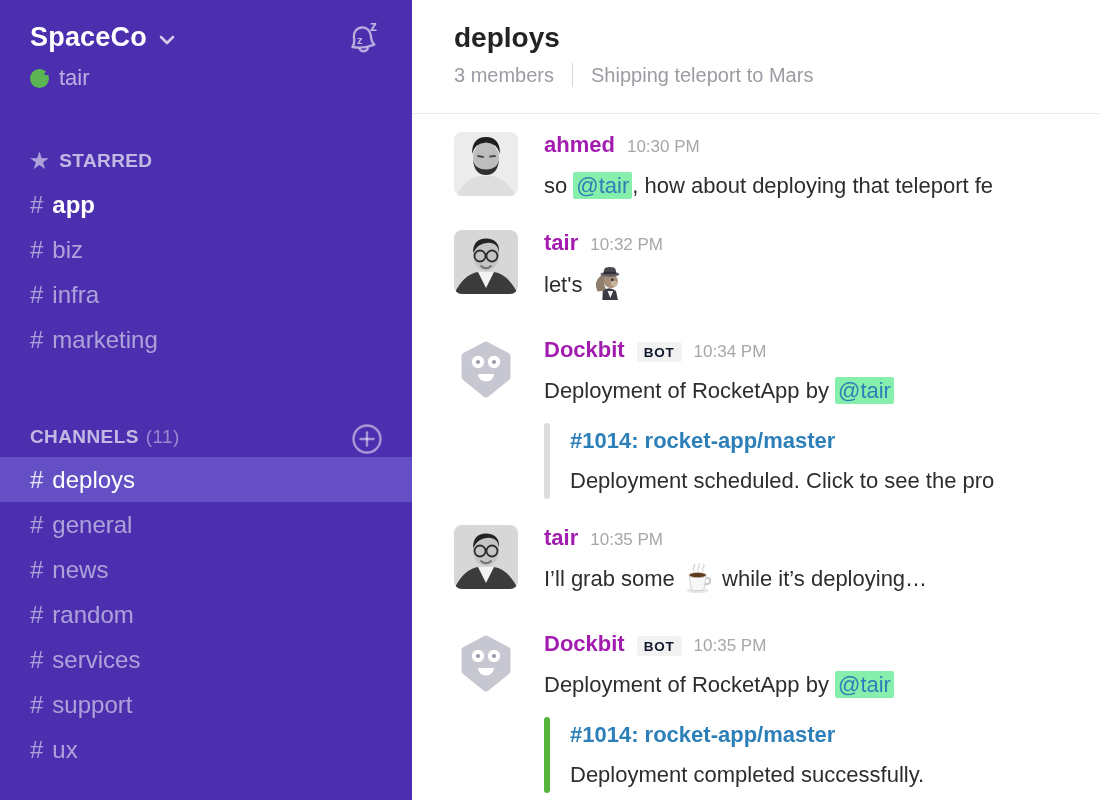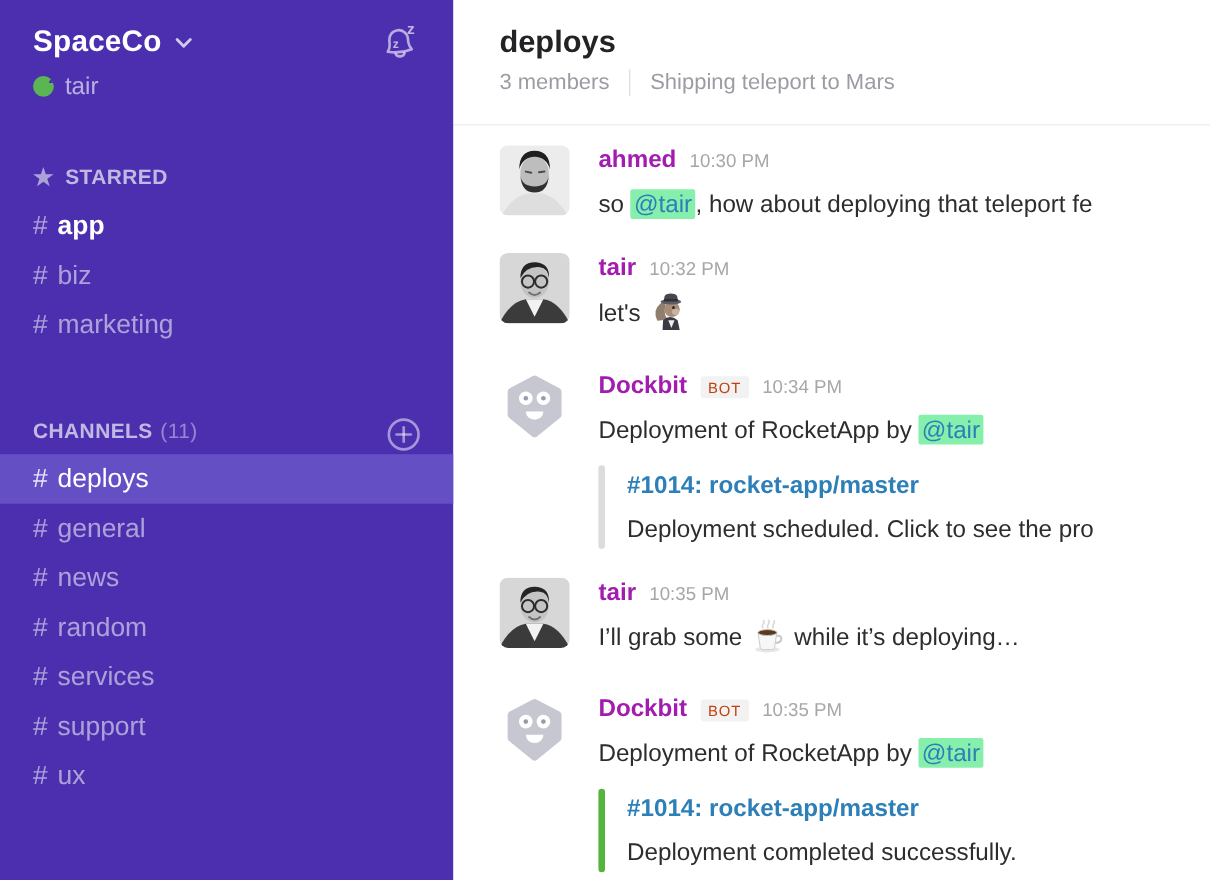--- a/index.html
+++ b/index.html
@@ -46,21 +46,21 @@
   .chan-meta { margin-top:9px; display:flex; align-items:center; font-size:20px; color:#9b9ba3; }
   .meta-divider { width:1px; height:24px; background:#d8d8dc; margin:0 18px; }
 
   .messages { padding:18px 0 0 42px; }
   .msg { display:flex; margin-bottom:26px; }
   .avatar { width:64px; height:64px; border-radius:8px; overflow:hidden; flex:0 0 auto;
     cursor:pointer; }
   .msg-content { margin-left:26px; min-width:0; }
   .msg-head { display:flex; align-items:baseline; height:30px; }
   .msg-user { font-size:22px; font-weight:800; color:#a21caf; cursor:pointer; }
-  .bot-badge { font-size:13.5px; font-weight:400; letter-spacing:0.8px; color:#c2410c;
+  .bot-badge { font-size:13.5px; font-weight:700; letter-spacing:0.8px; color:#0f172a;
     background:#f2f2f2; border-radius:3px; padding:3px 7px 2px 7px; margin-left:12px; }
   .msg-time { font-size:17px; color:#a6a6ab; margin-left:12px; cursor:pointer; }
   .msg-body { margin-top:6px; font-size:22px; color:#2d2d30; line-height:36px;
     white-space:nowrap; }
   .mention { color:#2d7fb8; background:#86efac; padding:1px 3px; border-radius:2px;
     cursor:pointer; }
   .emoji { display:inline-block; vertical-align:-8px; margin:0 2px; }
 
   .attachment { display:flex; margin-top:14px; }
   .attach-bar { width:6px; border-radius:4px; flex:0 0 auto; margin-right:20px; }
@@ -105,20 +105,23 @@
     <div class="section-header starred-header">
       <span class="star-glyph">★</span>
       <span>STARRED</span>
     </div>
     <ul class="chan-list">
       <li class="chan-item unread">
         <span class="hash">#</span><span class="chan-name">app</span>
       </li>
       <li class="chan-item">
         <span class="hash">#</span><span class="chan-name">biz</span>
+      </li>
+      <li class="chan-item">
+        <span class="hash">#</span><span class="chan-name">infra</span>
       </li>
       <li class="chan-item">
         <span class="hash">#</span><span class="chan-name">marketing</span>
       </li>
     </ul>
 
     <div class="section-header channels-header">
       <span>CHANNELS</span>
       <span class="count">(11)</span>
       <span class="plus-icon">

